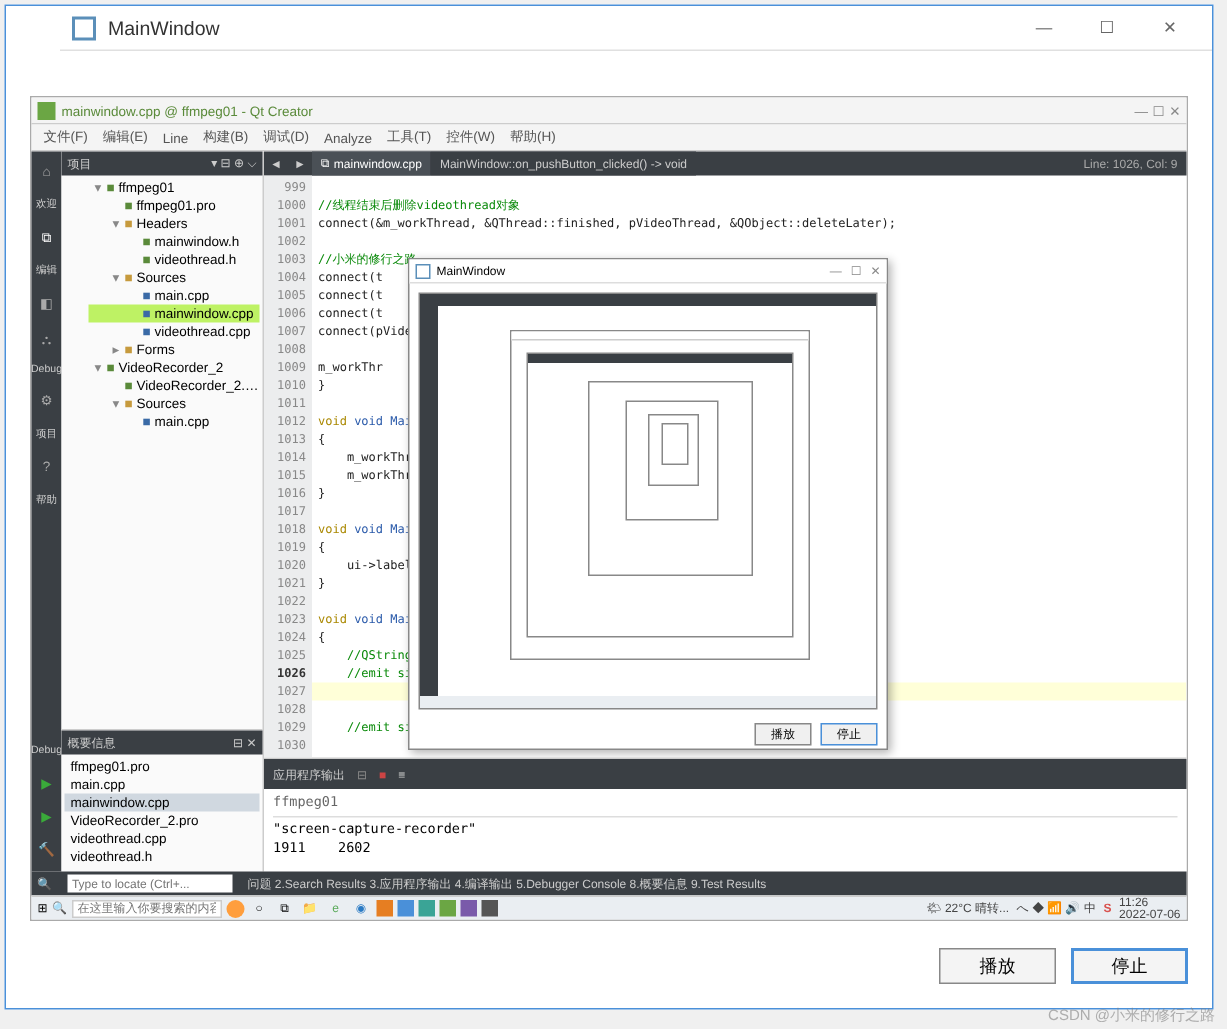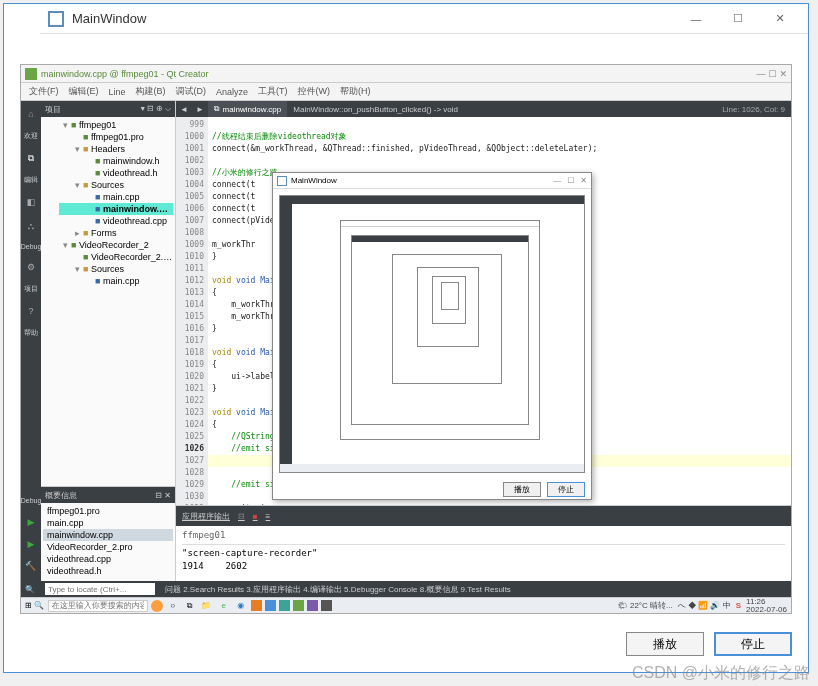--- a/index.html
+++ b/index.html
@@ -30,21 +30,21 @@
     .sidebar-bottom { margin-top: auto; margin-bottom: 8px; display: flex; flex-direction: column; gap: 8px; align-items: center; }
     
     
     .project-pane { width: 135px; background: #fafafa; border-right: 1px solid #ccc; display: flex; flex-direction: column; }
     .pane-header { height: 16px; background: #3a3f44; color: #ccc; font-size: 8px; display: flex; align-items: center; padding: 0 4px; }
     .tree { flex: 1; overflow: hidden; font-size: 9px; padding: 2px; }
     .tree-item { padding: 1px 0 1px 4px; white-space: nowrap; overflow: hidden; text-overflow: ellipsis; cursor: pointer; margin-left: 16px; }
     .tree-item.l1 { padding-left: 4px; }
     .tree-item.l2 { padding-left: 16px; }
     .tree-item.l3 { padding-left: 28px; }
-    .tree-item.selected { background: #5eead4; font-weight: bold; }
+    .tree-item.selected { background: #bef264; }
     .tree-icon { display: inline-block; width: 8px; color: #888; }
     .tree-folder { color: #c69a3d; }
     .tree-pro { color: #5a8a3a; }
     .tree-h { color: #5a8a3a; }
     .tree-cpp { color: #3a6aa6; }
     
     
     .opendocs { height: 95px; border-top: 1px solid #ccc; }
     .opendocs-header { height: 16px; background: #3a3f44; color: #ccc; font-size: 8px; padding: 0 4px; display: flex; align-items: center; }
     .opendocs-list { font-size: 9px; padding: 2px; }
@@ -71,40 +71,40 @@
     .nested-titlebar { height: 16px; background: #fff; display: flex; align-items: center; padding: 0 4px; border-bottom: 1px solid #ddd; font-size: 8px; }
     .nested-titlebar .nicon { width: 10px; height: 10px; border: 1px solid #5b8fb9; margin-right: 4px; }
     .nested-body { position: relative; height: calc(100% - 36px); overflow: hidden; }
     .nested-recursive { position: absolute; background: #fff; border: 1px solid #888; }
     .nested-bottom { position: absolute; bottom: 0; left: 0; right: 0; height: 20px; display: flex; justify-content: flex-end; gap: 6px; padding: 2px 6px; align-items: center; }
     .nested-btn { width: 38px; height: 15px; border: 1px solid #888; font-size: 8px; display: flex; align-items: center; justify-content: center; background: #f0f0f0; }
     .nested-btn.primary { border-color: #4a90d9; }
     
     
     .output-pane { height: 76px; border-top: 1px solid #ccc; display: flex; flex-direction: column; }
-    .output-header { height: 20px; background: #3a3f44; color: #ccc; font-size: 8px; display: flex; align-items: center; padding: 0 6px; gap: 8px; text-decoration: underline; }
+    .output-header { height: 20px; background: #3a3f44; color: #ccc; font-size: 8px; display: flex; align-items: center; padding: 0 6px; gap: 8px; }
     .output-body { flex: 1; font-family: monospace; font-size: 9px; padding: 3px 6px; line-height: 13px; }
     
     
     .qt-statusbar { position: absolute; bottom: 16px; left: 0; right: 0; height: 16px; background: #3a3f44; color: #ccc; font-size: 8px; display: flex; align-items: center; padding: 0 4px; gap: 10px; }
     .locate-input { background: #fff; color: #666; height: 12px; width: 110px; padding: 0 3px; font-size: 8px; border: none; }
     
     
     .taskbar { position: absolute; bottom: 0; left: 0; right: 0; height: 16px; background: #eaeef2; display: flex; align-items: center; font-size: 8px; padding: 0 4px; gap: 3px; border-top: 1px solid #ccc; }
     .taskbar-search { background: #fff; border: 1px solid #ccc; height: 12px; width: 100px; padding: 0 3px; font-size: 8px; color: #666; }
     .taskbar-icon { width: 14px; height: 12px; display: flex; align-items: center; justify-content: center; }
     .taskbar-right { margin-left: auto; display: flex; align-items: center; gap: 5px; color: #444; }
     
     
     .action-row { position: absolute; bottom: 16px; right: 16px; display: flex; gap: 10px; }
     .action-btn { width: 78px; height: 24px; border: 1px solid #888; background: #f4f4f4; cursor: pointer; font-size: 12px; }
     .action-btn.primary { border: 2px solid #4a90d9; }
     
     
-    .watermark { position: absolute; bottom: 2px; right: 8px; color: rgba(128,128,128,0.6); font-size: 16px; }
+    .watermark { position: absolute; bottom: 2px; right: 8px; color: rgba(128,128,128,0.6); font-size: 10px; }
   </style>
 </head>
 <body>
 
 <div class="mainwindow">
   <div class="titlebar">
     <div class="icon"></div>
     <div class="title">MainWindow</div>
     <div class="winbtns">
       <div class="winbtn">—</div>
@@ -319,21 +319,21 @@
         <div class="output-pane">
           <div class="output-header">
             <span>应用程序输出</span>
             <span style="color:#888">⊟</span>
             <span style="color:#c44">■</span>
             <span>≡</span>
           </div>
           <div class="output-body">
             <div style="color:#666;border-bottom:1px solid #ddd;padding-bottom:2px;margin-bottom:2px">ffmpeg01</div>
             <div>"screen-capture-recorder"</div>
-            <div><span>1914</span>&nbsp;&nbsp;&nbsp;&nbsp;<span>2602</span></div>
+            <div><span>1911</span>&nbsp;&nbsp;&nbsp;&nbsp;<span>2602</span></div>
           </div>
         </div>
       </div>
     </div>
 
     <div class="qt-statusbar">
       <span>🔍</span>
       <input class="locate-input" placeholder="Type to locate (Ctrl+..." style="">
       <span>问题  2.Search Results  3.应用程序输出  4.编译输出  5.Debugger Console  8.概要信息  9.Test Results</span>
     </div>

